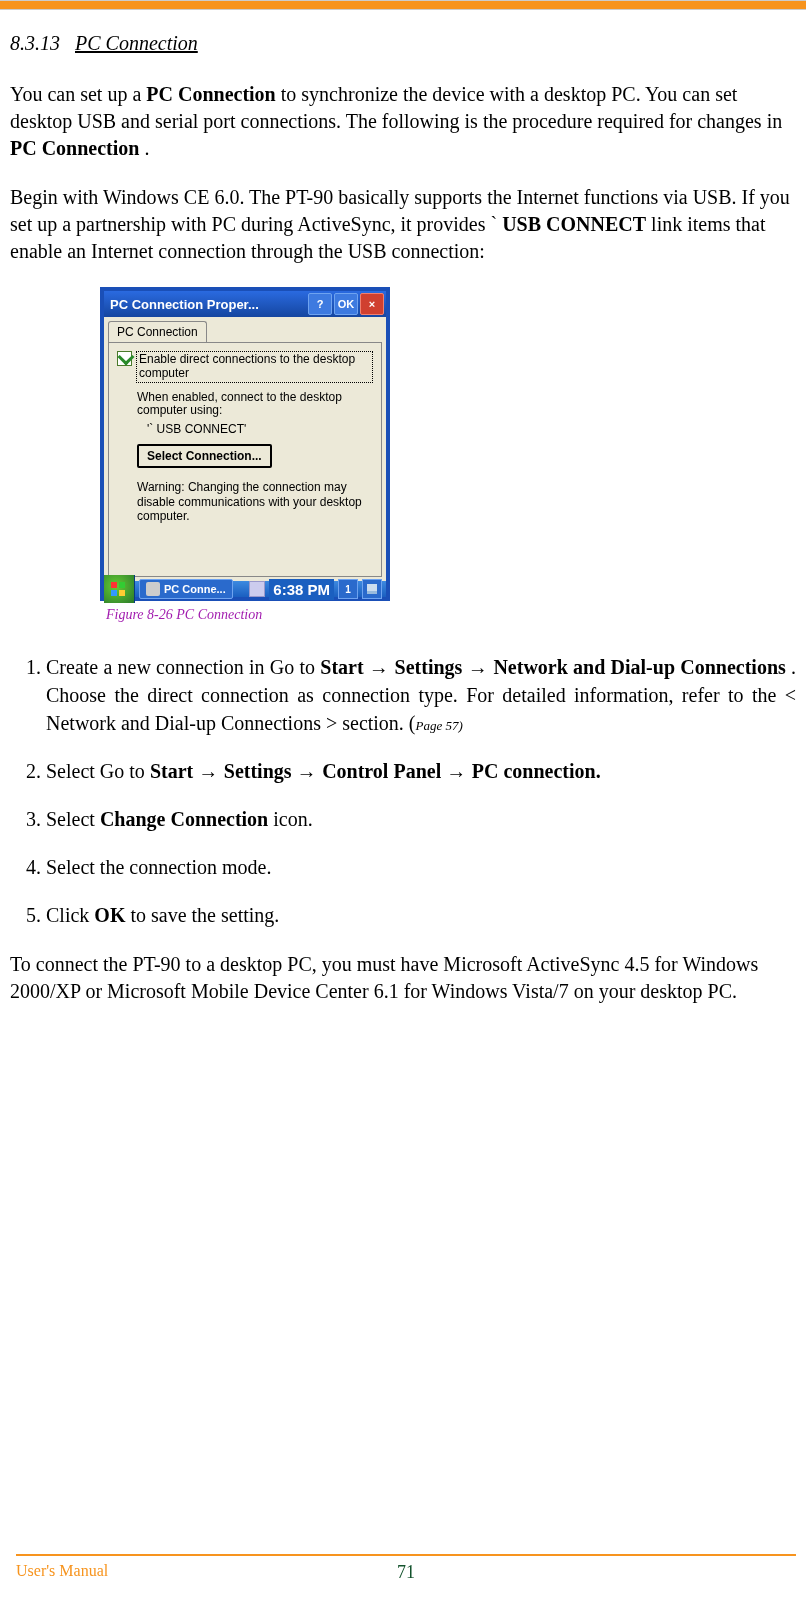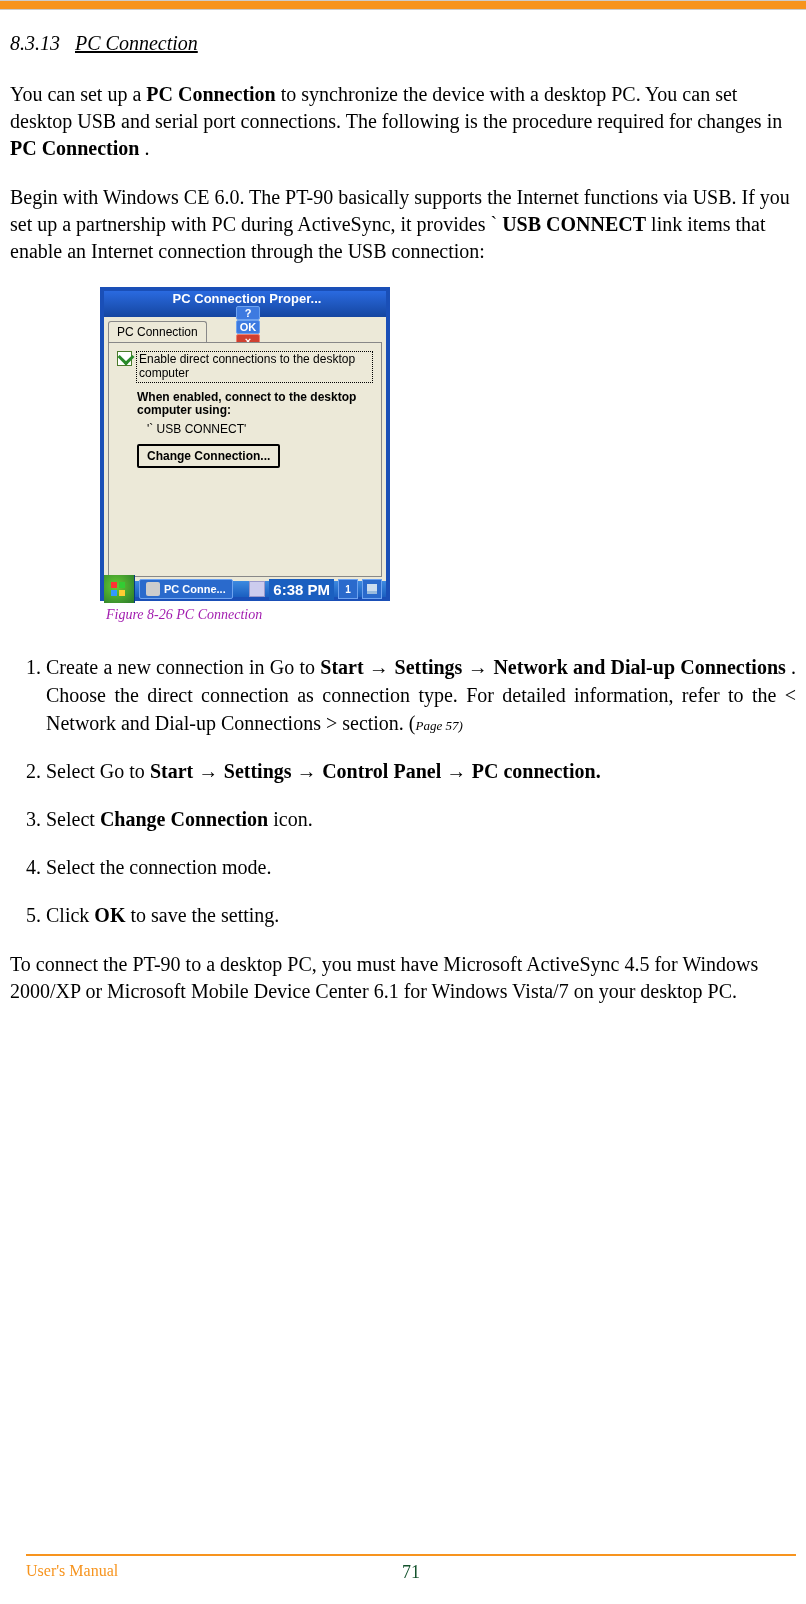--- a/index.html
+++ b/index.html
@@ -61,21 +61,21 @@
   .page-ref {
     font-style: italic;
     font-size: 13px;
   }
   .arrow {
     font-family: Arial, sans-serif;
     font-weight: normal;
   }
   .footer {
     position: absolute;
-    left: 26px;
+    left: 16px;
     right: 10px;
     bottom: 24px;
   }
   .footer-line {
     height: 2px;
     background: #F7941E;
     margin-bottom: 6px;
   }
   .footer-row {
     display: flex;
@@ -103,21 +103,20 @@
   }
   .ce-titlebar {
     height: 26px;
     background: linear-gradient(#2a6ae0, #1546a0);
     color: #fff;
     display: flex;
     align-items: center;
     padding: 0 2px 0 6px;
     font-weight: bold;
     font-size: 13px;
-    flex-direction: column;
   }
   .ce-title-text { flex: 1; white-space: nowrap; }
   .ce-tb-btn {
     width: 22px; height: 20px;
     margin-left: 2px;
     background: #3d7ae0;
     border: 1px solid #6ea3f0;
     color: #fff;
     font-size: 11px;
     font-weight: bold;
@@ -175,21 +174,20 @@
     transform: rotate(-45deg);
   }
   .ce-check-label-box {
     border: 1px dotted #000;
     padding: 1px 2px;
     line-height: 1.15;
   }
   .ce-subtext {
     margin: 8px 0 4px 20px;
     line-height: 1.15;
-    font-weight: bold;
   }
   .ce-value {
     margin: 2px 0 8px 30px;
   }
   .ce-button {
     display: block;
     margin: 4px 0 12px 20px;
     padding: 3px 8px;
     background: #ece9d8;
     border: 2px solid #000;
@@ -312,21 +310,22 @@
         <div class="ce-tabstrip">
           <span class="ce-tab">PC Connection</span>
         </div>
         <div class="ce-panel">
           <div class="ce-check-row">
             <span class="ce-checkbox"></span>
             <span class="ce-check-label-box">Enable direct connections to the desktop computer</span>
           </div>
           <div class="ce-subtext">When enabled, connect to the desktop computer using:</div>
           <div class="ce-value">'` USB CONNECT'</div>
-          <button class="ce-button">Change Connection...</button>
+          <button class="ce-button">Select Connection...</button>
+          <div class="ce-warning">Warning: Changing the connection may disable communications with your desktop computer.</div>
         </div>
         <div class="ce-taskbar">
           <div class="ce-start"></div>
           <div class="ce-task-item">
             <span class="ce-task-icon"></span>
             <span>PC Conne...</span>
           </div>
           <div class="ce-tray">
             <span class="ce-net-icon"></span>
             <span class="ce-clock">6:38 PM</span>

